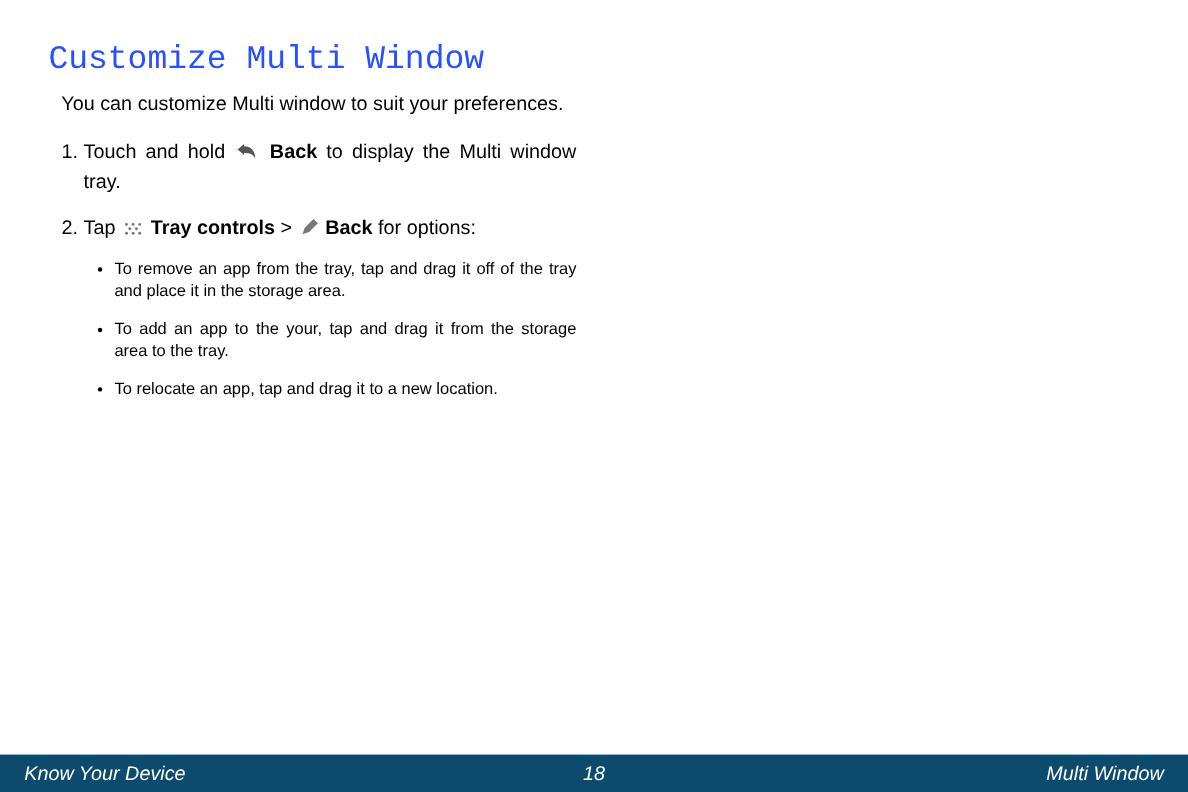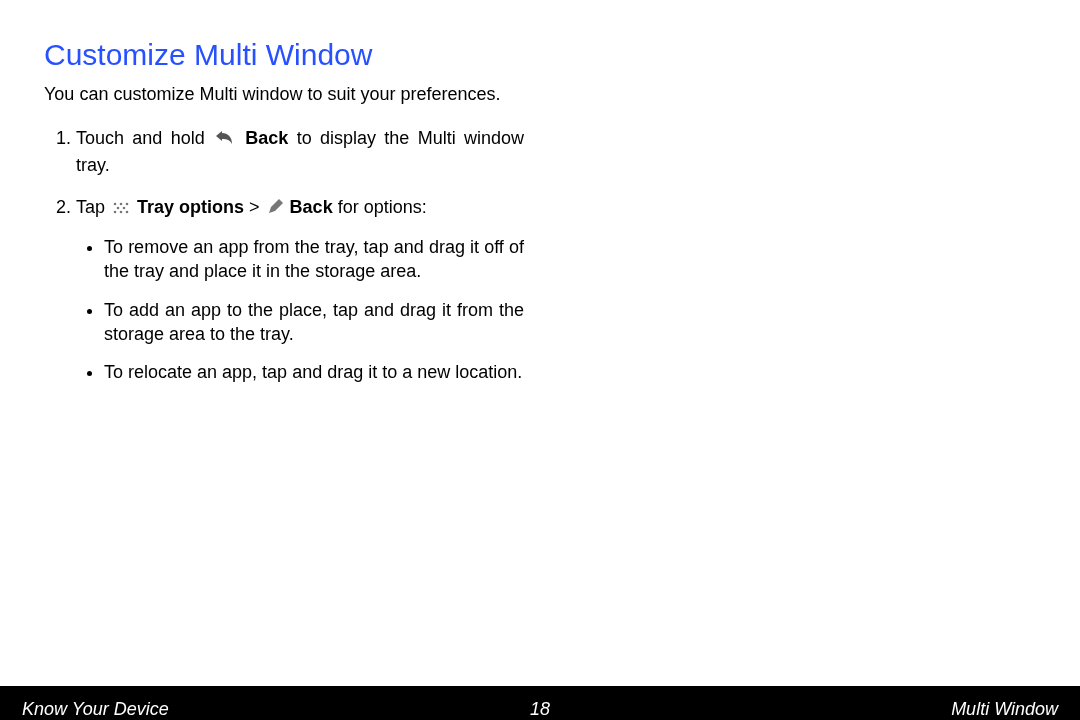--- a/index.html
+++ b/index.html
@@ -1,26 +1,26 @@
 <!DOCTYPE html>
 <html><head>
 <meta charset="utf-8">
 <style>
   * { box-sizing: border-box; margin: 0; padding: 0; }
   html, body { width: 1080px; height: 720px; font-family: Arial, Helvetica, sans-serif; background: #fff; color: #000; }
   .page { position: relative; width: 1080px; height: 720px; padding: 38px 44px 0 44px; }
-  h1.title { color: #2750ff; font-size: 30px; font-weight: 400; margin-bottom: 10px; }
-  .intro { font-size: 18px; line-height: 1.35; max-width: 480px; margin-bottom: 20px; }
+  h1.title { color: #2750ff; font-size: 30px; font-weight: 400; margin-bottom: 10px; font-family: Liberation Mono, monospace; }
+  .intro { font-size: 18px; line-height: 1.35; max-width: 480px; margin-bottom: 20px; text-align: center; }
   ol.steps { list-style: decimal; padding-left: 32px; max-width: 480px; margin-top: 11px; }
   ol.steps > li { font-size: 18px; line-height: 1.35; margin-bottom: 18px; text-align: justify; }
   ul.sub { list-style: disc; padding-left: 28px; margin-top: 14px; }
-  ul.sub > li { font-size: 18px; line-height: 1.35; margin-bottom: 14px; text-align: justify; }
+  ul.sub > li { font-size: 15px; line-height: 1.35; margin-bottom: 14px; text-align: justify; }
   .bold { font-weight: 700; }
   .icon { display: inline-block; vertical-align: -2px; margin: 0 2px; }
-  .footer { position: absolute; left: 0; right: 0; bottom: 0; height: 34px; background: #000000; color: #fff; display: flex; align-items: flex-end; justify-content: space-between; padding: 0 22px; font-size: 18px; font-style: italic; }
+  .footer { position: absolute; left: 0; right: 0; bottom: 0; height: 34px; background: #0c4a6e; color: #fff; display: flex; align-items: center; justify-content: space-between; padding: 0 22px; font-size: 18px; font-style: italic; }
   .footer .center { position: absolute; left: 50%; transform: translateX(-50%); font-style: italic; }
 </style>
 </head>
 <body>
 
 <div class="page">
 
   <h1 class="title">Customize Multi Window</h1>
 
   <p class="intro">You can customize Multi window to suit your preferences.</p>
@@ -43,33 +43,33 @@
           <circle cx="3" cy="3" r="1.3" fill="#777"></circle>
             <circle cx="9" cy="3" r="1.3" fill="#777"></circle>
             <circle cx="15" cy="3" r="1.3" fill="#777"></circle>
           <circle cx="3" cy="11" r="1.3" fill="#777"></circle>
             <circle cx="9" cy="11" r="1.3" fill="#777"></circle>
             <circle cx="15" cy="11" r="1.3" fill="#777"></circle>
           <circle cx="6" cy="7" r="1.3" fill="#777"></circle>
             <circle cx="12" cy="7" r="1.3" fill="#777"></circle>
         </svg>
       </span>
-      <span class="bold">Tray options</span>
+      <span class="bold">Tray controls</span>
       <span> &gt; </span>
       <span class="icon">
         <svg width="16" height="16" viewBox="0 0 16 16">
             <path d="M2 14 L4 8 L12 0 L16 4 L8 12 Z M3.2 13.2 L4.2 10 L6.5 12.2 Z" fill="#777"></path>
           </svg>
       </span>
       <span class="bold">Back</span>
       <span> for options:</span>
 
       <ul class="sub">
         <li>To remove an app from the tray, tap and drag it off of the tray and place it in the storage area.</li>
-        <li>To add an app to the place, tap and drag it from the storage area to the tray.</li>
+        <li>To add an app to the your, tap and drag it from the storage area to the tray.</li>
         <li>To relocate an app, tap and drag it to a new location.</li>
       </ul>
     </li>
   </ol>
 
   <div class="footer">
     <span>Know Your Device</span>
     <span class="center">18</span>
     <span>Multi Window</span>
   </div>

